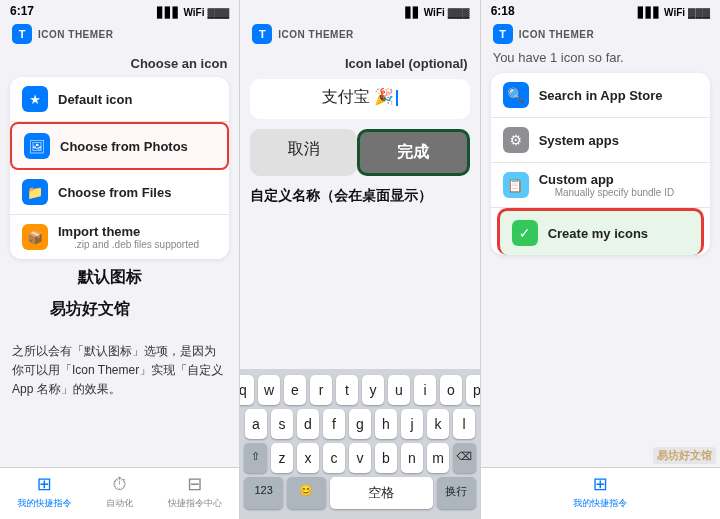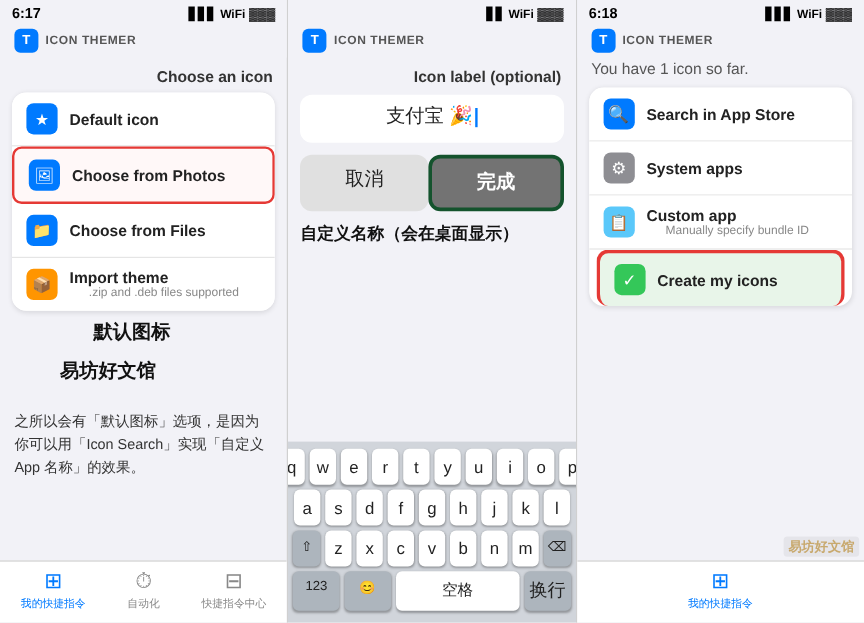--- a/index.html
+++ b/index.html
@@ -297,21 +297,21 @@
     </div>
   </div>
 
   <div style="position:relative; margin: 4px 10px 0; height: 30px;">
     <span class="zh-annotation" style="position:absolute; left: 68px; top:0; font-size:16px; color:#111;">默认图标</span>
   </div>
   <div style="position:relative; margin: 2px 10px 0; height: 25px;">
     <span class="zh-annotation" style="position:absolute; left: 40px; top:0; font-size:16px; color:#111;">易坊好文馆</span>
   </div>
 
-  <div class="explanation" style="margin-top:10px; font-size:12px;">之所以会有「默认图标」选项，是因为你可以用「Icon Search」实现「自定义 App 名称」的效果。</div>
+  <div class="explanation" style="margin-top:10px; font-size:12px;">之所以会有「默认图标」选项，是因为你可以用「Icon Themer」实现「自定义 App 名称」的效果。</div>
 
   <div class="tab-bar">
     <div class="tab-item active">
       <div class="tab-icon" style="color:#007aff;">⊞</div>
       <span>我的快捷指令</span>
     </div>
     <div class="tab-item">
       <div class="tab-icon">⏱</div>
       <span>自动化</span>
     </div>
@@ -389,21 +389,21 @@
       <div class="kb-key">b</div>
       <div class="kb-key">n</div>
       <div class="kb-key">m</div>
       <div class="kb-key special wide">⌫</div>
     </div>
 
     <div class="kb-row">
       <div class="kb-key special wide" style="font-size:11px;">123</div>
       <div class="kb-key special wide">😊</div>
       <div class="kb-key space" style="font-size:13px;">空格</div>
-      <div class="kb-key special wide" style="font-size:15px;">换行</div>
+      <div class="kb-key special wide" style="font-size:11px;">换行</div>
     </div>
   </div>
 </div>
 
 <div class="panel" style="position:relative; border-right:none;">
 
   <div class="status-bar">
     <span class="status-time">6:18</span>
     <div class="status-icons">
       <span>▋▋▋</span>

